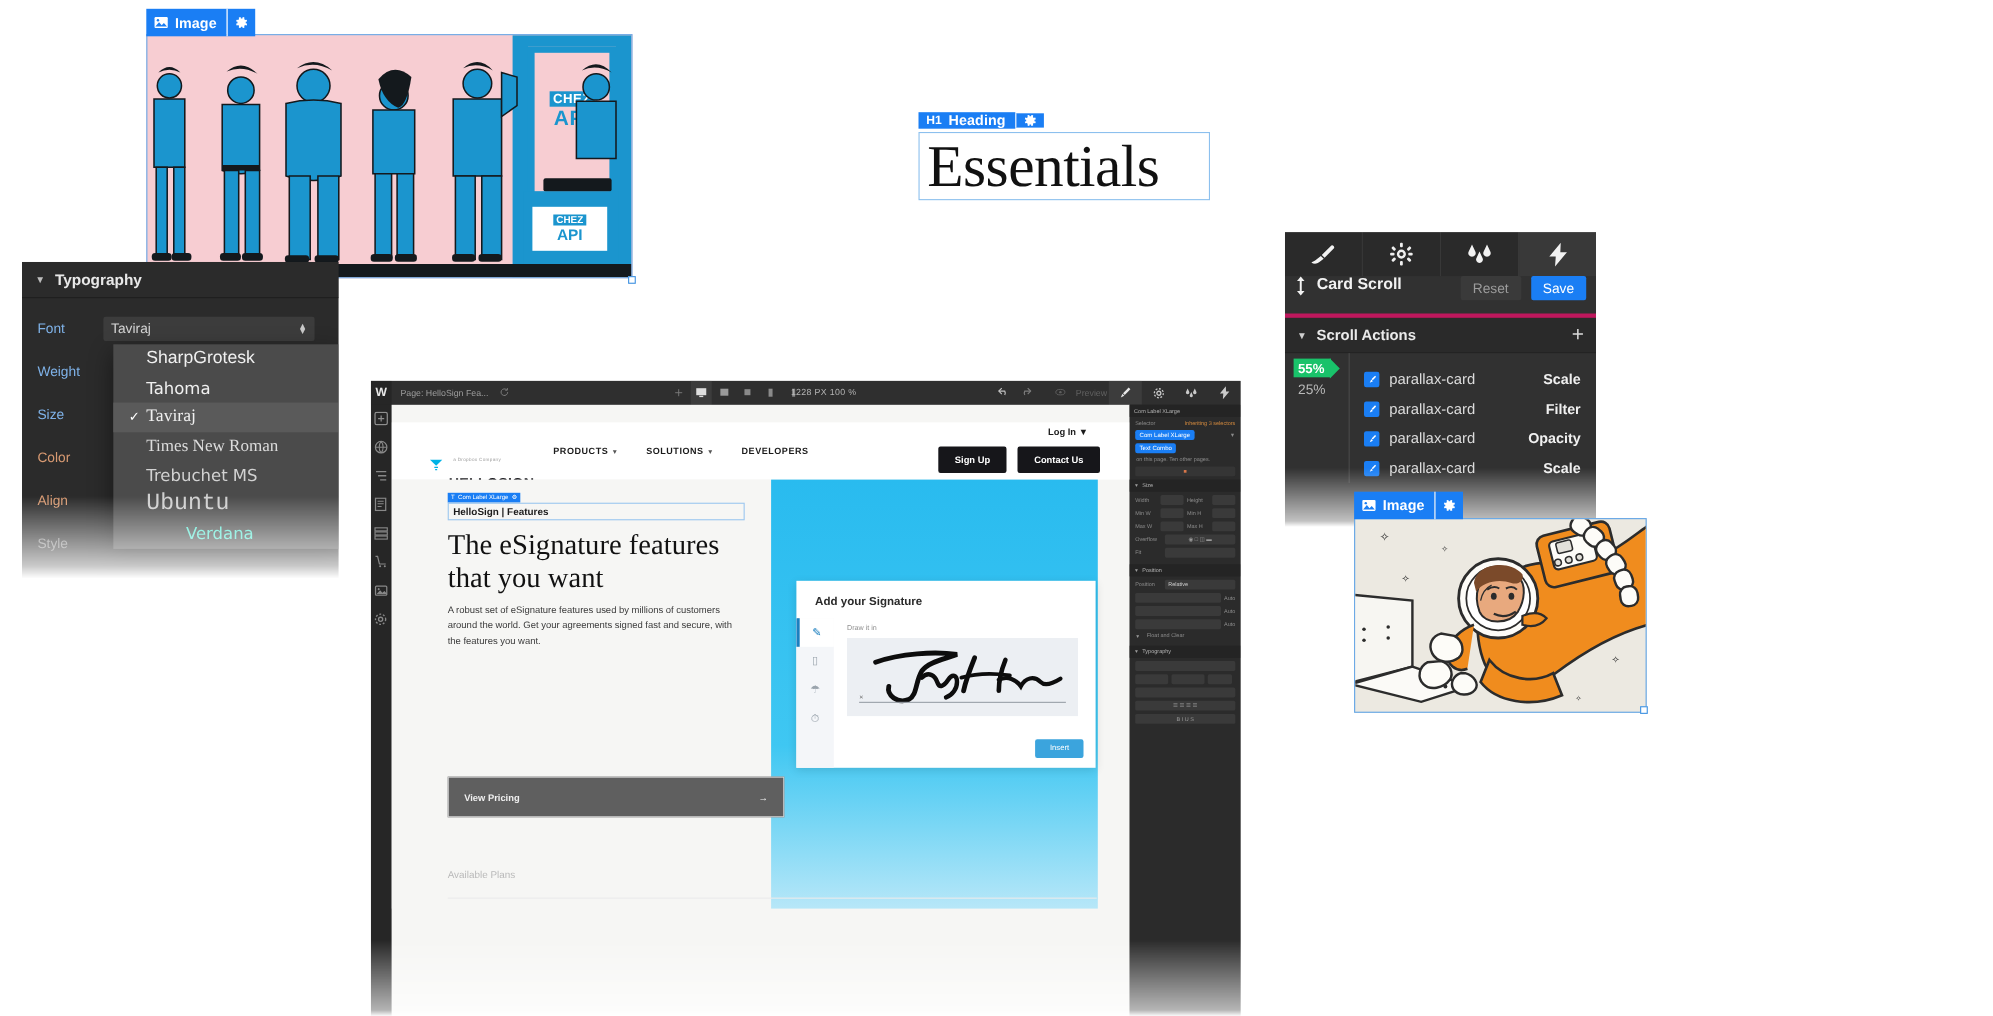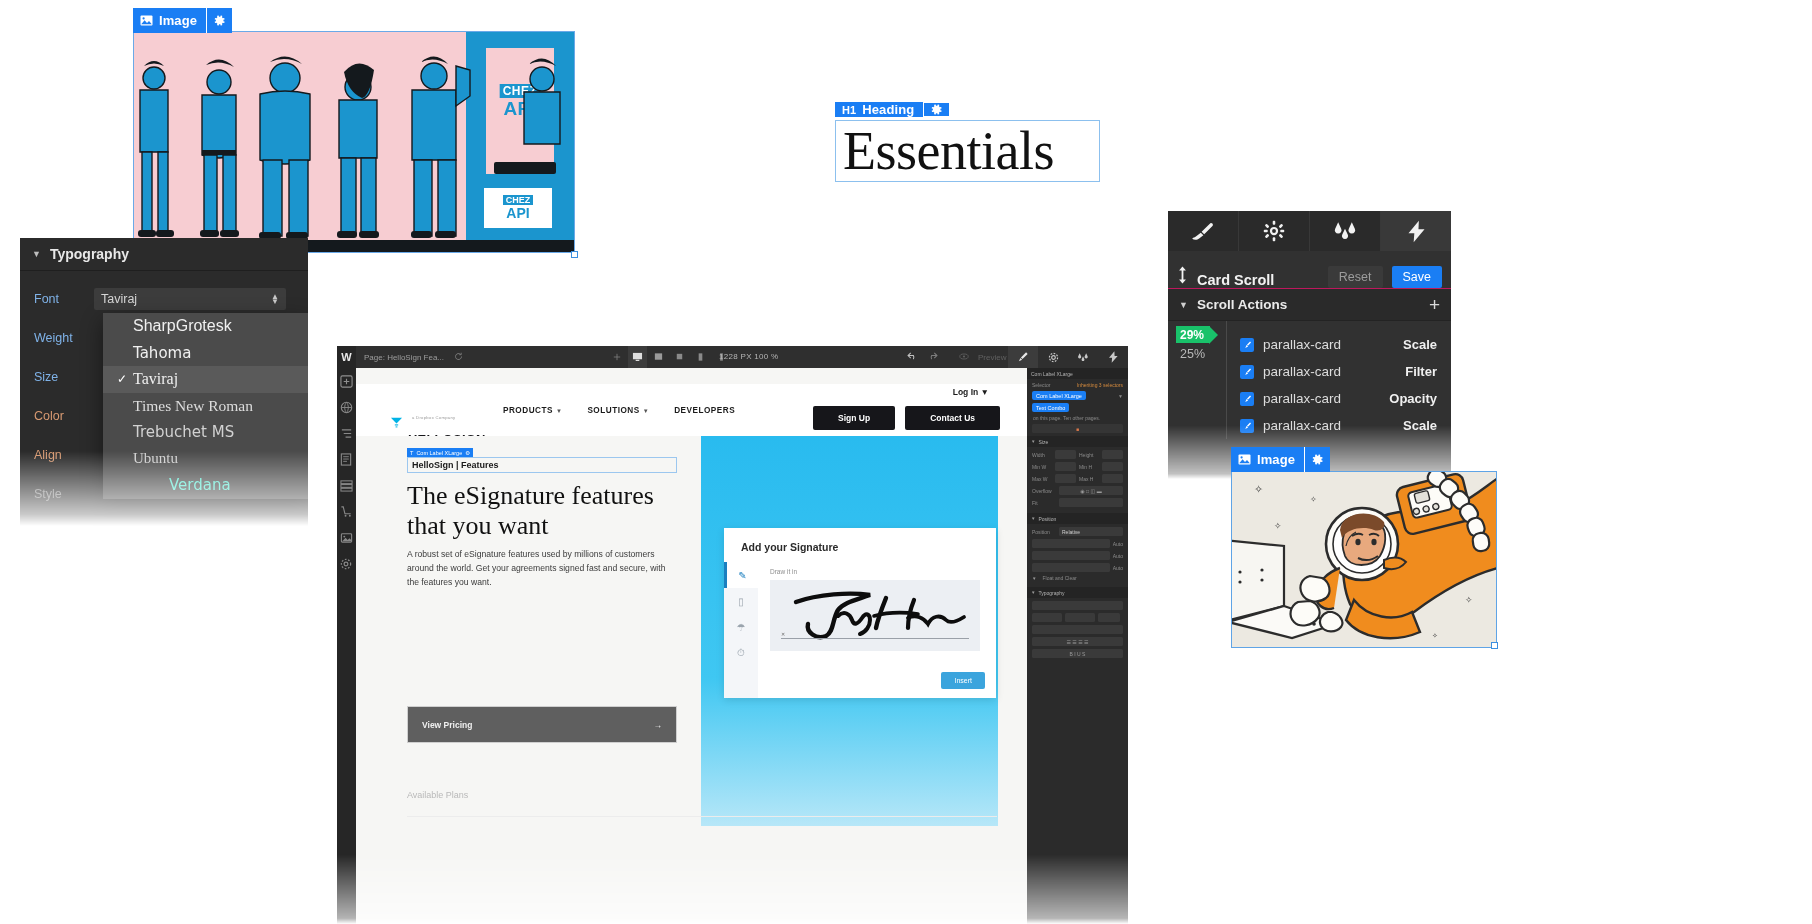--- a/index.html
+++ b/index.html
@@ -111,21 +111,21 @@
     height:26.5px; display:flex; align-items:center; font-size:15px;
     padding-left:14px; color:#f0f0f0; position:relative; white-space:nowrap;
   }
   .font-dd .opt .check { width:16px; font-size:12px; color:#fff; }
   .font-dd .opt.sel { background:#5a5a5a; }
   .f-sharp   { font-family:"Liberation Sans", sans-serif; font-size:16px; }
   .f-tahoma  { font-family:"DejaVu Sans", sans-serif; font-size:15px; }
   .f-taviraj { font-family:"Liberation Serif", serif; font-size:16px; }
   .f-times   { font-family:"Liberation Serif", serif; font-size:15.5px; color:#dcdcdc; }
   .f-trebu   { font-family:"DejaVu Sans", sans-serif; font-size:15px; color:#d2d2d2; }
-  .f-ubuntu  { font-family:Liberation Serif, serif; font-size:15px; color:#cfcfcf; }
+  .f-ubuntu  { font-family:Liberation Mono, monospace; font-size:21px; color:#cfcfcf; }
   .f-verdana { font-family:"DejaVu Sans", sans-serif; font-size:15px; color:#5eead4;margin-left:36px; }
 
   
   .wf {
     position:absolute; left:337px; top:346px; width:791px; height:578px;
     background:#2b2b2b; box-shadow:0 4px 18px rgba(0,0,0,.22); overflow:hidden;
     -webkit-mask-image: linear-gradient(to bottom, #000 0%, #000 88%, rgba(0,0,0,.35) 99%, rgba(0,0,0,0) 100%);
             mask-image: linear-gradient(to bottom, #000 0%, #000 88%, rgba(0,0,0,.35) 99%, rgba(0,0,0,0) 100%);
   }
   .wf-topbar { position:absolute; left:0; top:0; width:791px; height:22px; background:#2f2f2f;
@@ -154,34 +154,34 @@
   .hs-logo { position:absolute; left:34px; top:16px; display:flex; align-items:center; gap:5px; }
   .hs-logo .mark { color:#00b3e6; font-size:14px; }
   .hs-logo .wordmark { font-weight:800; font-size:13px; color:#16161a; letter-spacing:.2px;margin-top:32px;}
   .hs-logo .sub { position:absolute; left:22px; top:15px; font-size:4.2px; color:#9b9b9b; letter-spacing:.3px;}
   .site-nav .links { position:absolute; left:147px; top:22px; display:flex; gap:25px;
                      font-size:8.2px; font-weight:700; color:#1b1b1b; letter-spacing:.5px; }
   .site-nav .links .chev { font-size:6px; color:#555; margin-left:3px;}
   .login { position:absolute; right:38px; top:3px; font-size:8.5px; font-weight:700; color:#1b1b1b;}
   .navbtns { position:absolute; right:27px; top:22px; display:flex; gap:10px; }
   .navbtns .b { background:#16161a; color:#fff; font-size:8.5px; font-weight:700;
-                padding:7px 25px; border-radius:2px; }
+                padding:7px 15px; border-radius:2px; }
 
   .hero-left { position:absolute; left:0; top:68px; width:345px; height:390px; background:#f6f6f4;}
   .bcrumb-badge { position:absolute; left:51px; top:80px; height:9px; background:#1a7ef4;
                   color:#fff; font-size:5.5px; display:flex; align-items:center; gap:3px; padding:0 3px;}
   .bcrumb-box { position:absolute; left:51px; top:89px; width:270px; height:16px;
                 border:1px solid #9cc7ef; background:#f6f6f4; display:flex; align-items:center; padding-left:4px;}
   .bcrumb-box span { font-size:9px; color:#1b1b1b; font-weight:600;}
   .hero-h1 { position:absolute; left:51px; top:113px; width:280px;
              font-family:"Liberation Serif", serif; font-size:26px; line-height:1.16; color:#111; }
   .hero-p { position:absolute; left:51px; top:180px; width:264px; font-size:8.6px;
             line-height:1.62; color:#3b3b3b; }
   .view-pricing {
-    position:absolute; left:51px; top:338px; width:270px; height:37px; background:#5f5f5f;
+    position:absolute; left:51px; top:338px; width:306px; height:37px; background:#5f5f5f;
     display:flex; align-items:center; justify-content:space-between; padding:0 14px;
     color:#f0f0f0; font-size:8.5px; font-weight:600; border:1px solid #cfcfcf;
   }
   .avail-plans { position:absolute; left:51px; top:422px; font-size:9px; color:#b9b9b9; }
   .plans-rule { position:absolute; left:51px; top:448px; width:590px; height:1px; background:#ececec;}
 
   .hero-right { position:absolute; left:345px; top:68px; width:297px; height:390px;
                 background:linear-gradient(180deg,#29bbef 0%, #3fc7f2 62%, #b7e7f8 100%); }
   .sig-card { position:absolute; left:368px; top:138px; width:272px; height:170px;
               background:#fff; box-shadow:0 2px 8px rgba(0,0,0,.12);margin-top:22px; }
@@ -214,22 +214,22 @@
     background:#313131; z-index:30; box-shadow:0 6px 22px rgba(0,0,0,.3);
     -webkit-mask-image: linear-gradient(to bottom, #000 0%, #000 80%, rgba(0,0,0,.3) 98%, rgba(0,0,0,0) 100%);
             mask-image: linear-gradient(to bottom, #000 0%, #000 80%, rgba(0,0,0,.3) 98%, rgba(0,0,0,0) 100%);
     overflow:hidden;
   }
   .cs-tabs { height:40px; background:#2a2a2a; display:flex; }
   .cs-tabs .tab { flex:1; display:flex; align-items:center; justify-content:center;
                   border-right:1px solid #383838; color:#e7e7e7; }
   .cs-tabs .tab:last-child { border-right:none; }
   .cs-tabs .tab.active { background:#393939; }
-  .cs-title { height:38px; display:flex; align-items:flex-end; padding:0 9px; gap:9px;
-              background:#313131; border-bottom:1px solid #be185d;}
+  .cs-title { height:38px; display:flex; align-items:flex-start; padding:0 9px; gap:9px;
+              background:#313131; border-bottom:4px solid #be185d;}
   .cs-title .nm { font-size:14.5px; font-weight:700; color:#f2f2f2; flex:1;}
   .cs-btn { font-size:12.5px; padding:4px 11px; border-radius:2px; }
   .cs-reset { color:#9c9c9c; background:#3a3a3a; }
   .cs-save { color:#fff; background:#1a7ef4; }
   .cs-sub { height:32px; display:flex; align-items:center; padding:0 11px; gap:9px;
             background:#2a2a2a; border-bottom:1px solid #232323;}
   .cs-sub .nm { font-size:13.5px; font-weight:700; color:#eaeaea; flex:1;}
   .cs-sub .plus { color:#d8d8d8; font-size:19px; line-height:1; }
   .cs-body { position:relative; padding-top:10px; }
   .cs-track { position:absolute; left:58px; top:0; width:1px; height:100%; background:#4a4a4a;}
@@ -800,21 +800,21 @@
     </div>
 
     <div class="cs-sub">
       <span style="color:#cfcfcf;font-size:9px;">▼</span>
       <span class="nm">Scroll Actions</span>
       <span class="plus">+</span>
     </div>
 
     <div class="cs-body">
       <div class="cs-track"></div>
-      <div class="pct-tag">29%</div>
+      <div class="pct-tag">55%</div>
       <div class="pct-25">25%</div>
 
       <div class="cs-list">
         <div class="cs-item">
           <span class="cs-cb">
             <svg width="9" height="9" viewBox="0 0 12 12">
                 <path d="M9.4 2 5.3 6.2l1.3 1.3 4.1-4.2z" fill="#fff"></path>
                 <path d="M4.8 6.8 3 10.6l3.8-1.8z" fill="#fff"></path>
               </svg>
           </span>

